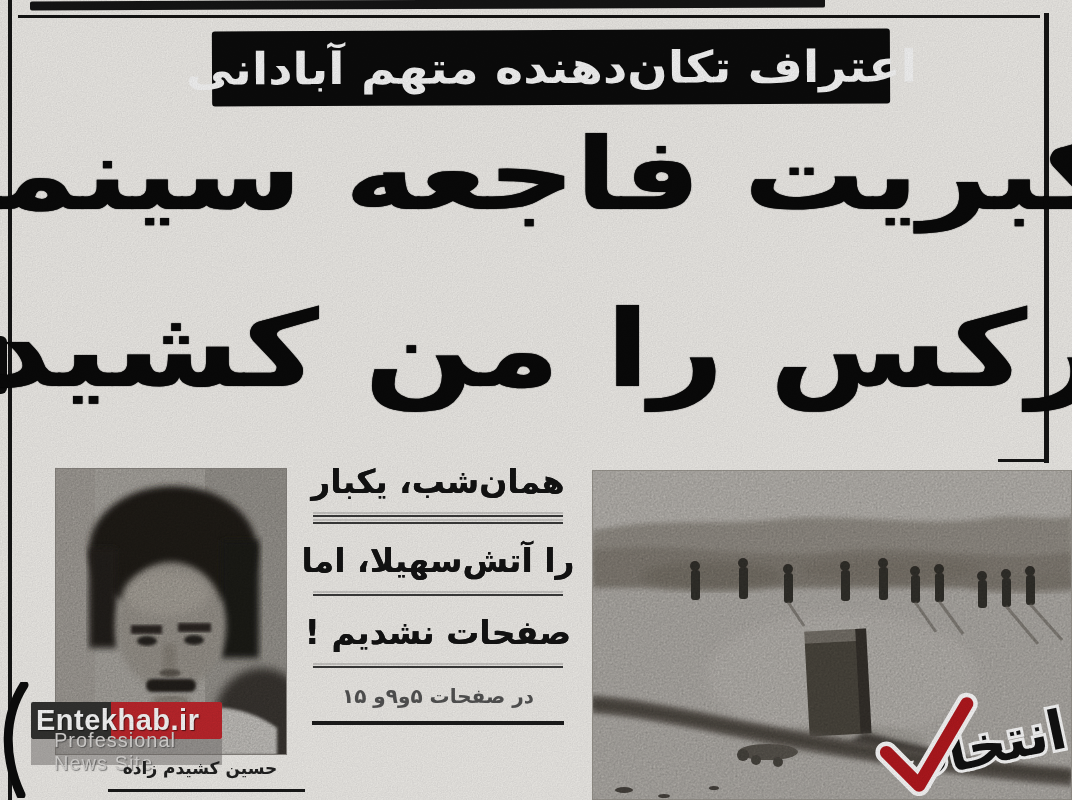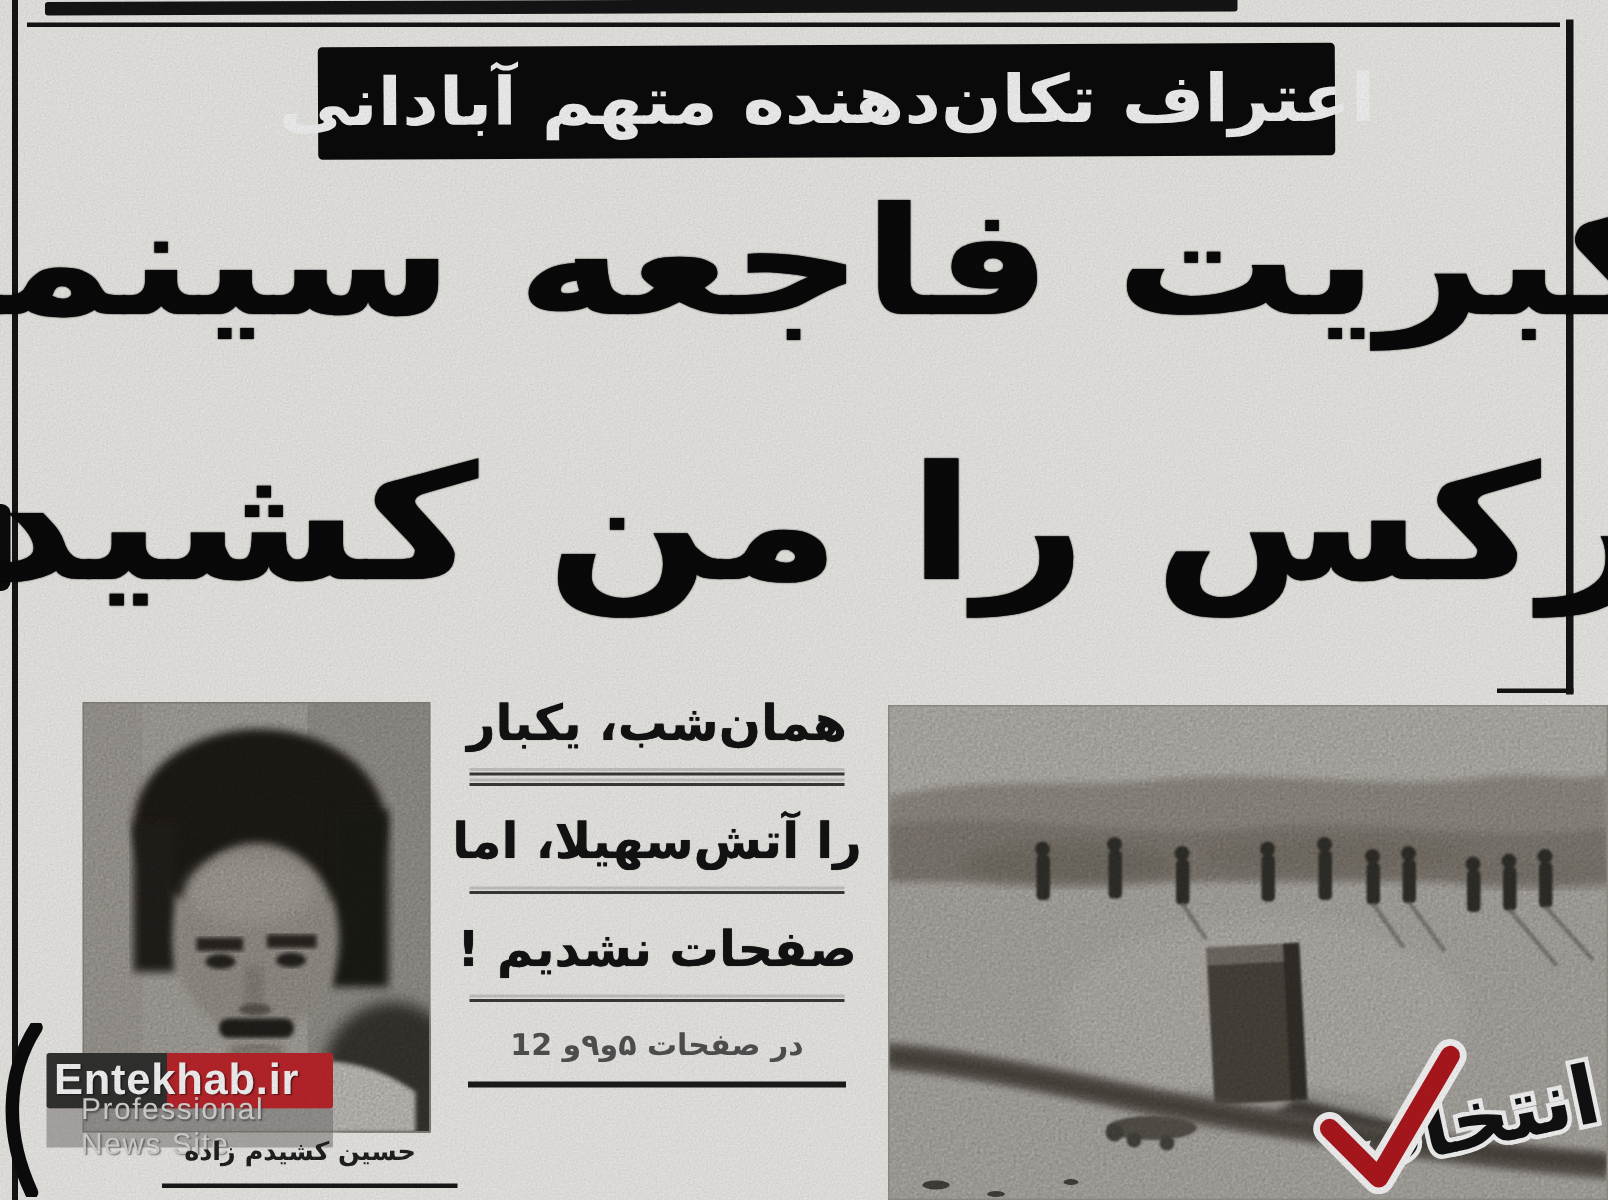--- a/index.html
+++ b/index.html
@@ -171,21 +171,21 @@
 <div class="abs caption-line"></div>
 
 <div class="abs column">
   <div class="col-line">همان‌شب، یکبار</div>
   <div class="col-rule"></div>
   <div class="col-rule"></div>
   <div class="col-line">را آتش‌سهیلا، اما</div>
   <div class="col-rule"></div>
   <div class="col-line">صفحات نشدیم !</div>
   <div class="col-rule"></div>
-  <div class="col-pages">در صفحات ۵و۹و 12</div>
+  <div class="col-pages">در صفحات ۵و۹و ۱۵</div>
   <div class="col-rule-thick"></div>
 </div>
 
 <svg class="abs scene" viewBox="0 0 480 330">
   <defs>
     <filter id="sb1">
         <feGaussianBlur stdDeviation="0.7"></feGaussianBlur>
       </filter>
     <filter id="sb2">
         <feGaussianBlur stdDeviation="2.5"></feGaussianBlur>

